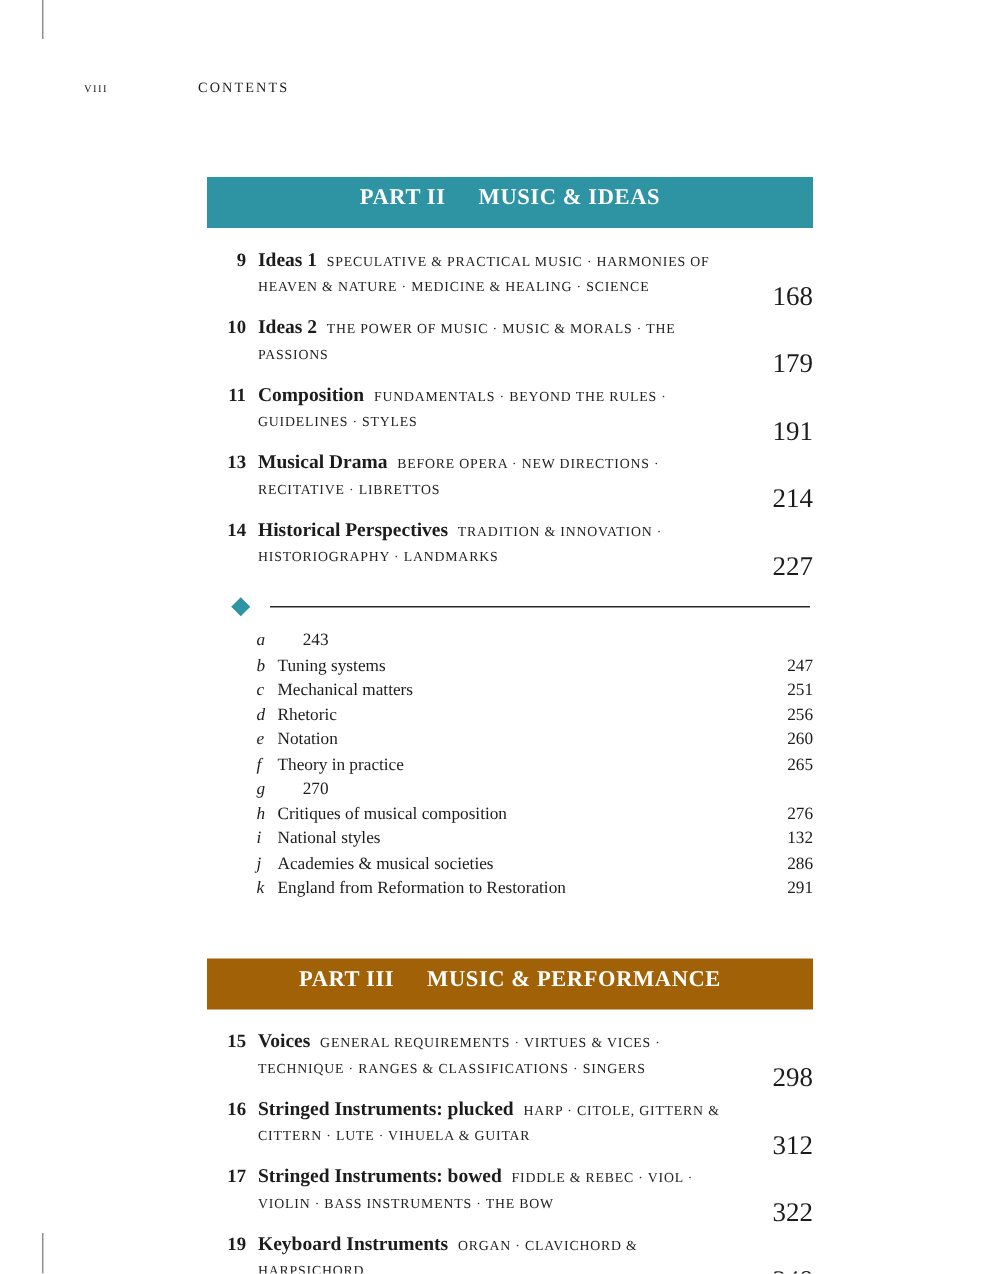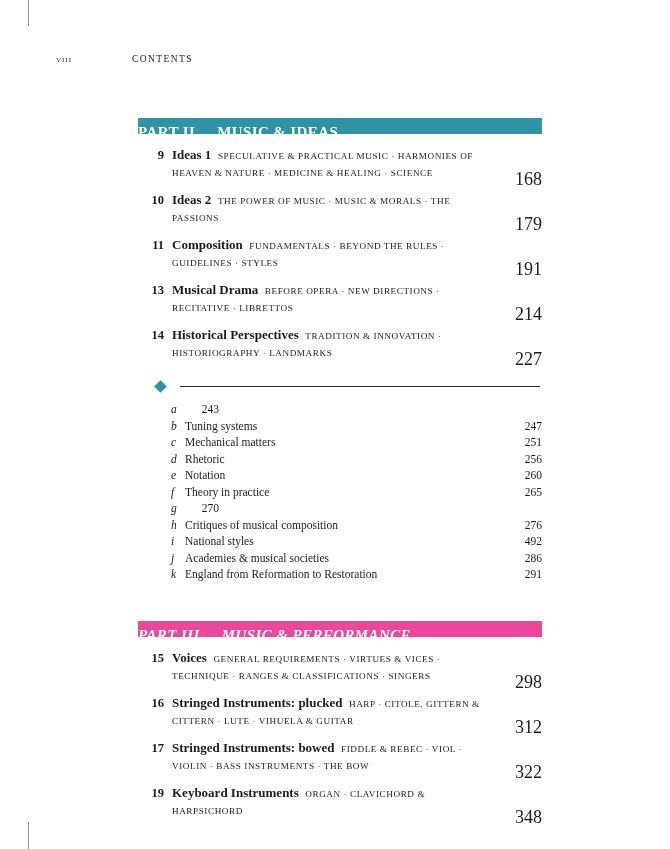--- a/index.html
+++ b/index.html
@@ -43,27 +43,28 @@
   }
 
   .content {
     position: absolute;
     left: 138px;
     top: 118px;
     width: 404px;
   }
 
   .part-banner {
-    height: 16px;
+    height: 34px;
     line-height: 28px;
     color: #ffffff;
     font-weight: bold;
     font-size: 15px;
     letter-spacing: 0.4px;
     box-sizing: border-box;
+    text-align: center;
   }
   .part-banner .part-title { margin-left: 22px; }
 
   .chapter-list { margin-top: 13px; }
 
   .chapter-row {
     display: flex;
     align-items: flex-start;
     font-size: 13px;
     line-height: 16px;
@@ -241,40 +242,40 @@
 
     <div class="sub-row">
       <span class="sub-letter">h</span>
       <span class="sub-title">Critiques of musical composition</span>
       <span class="sub-page">276</span>
     </div>
 
     <div class="sub-row">
       <span class="sub-letter">i</span>
       <span class="sub-title">National styles</span>
-      <span class="sub-page">492</span>
+      <span class="sub-page">132</span>
     </div>
 
     <div class="sub-row">
       <span class="sub-letter">j</span>
       <span class="sub-title">Academies &amp; musical societies</span>
       <span class="sub-page">286</span>
     </div>
 
     <div class="sub-row">
       <span class="sub-letter">k</span>
       <span class="sub-title">England from Reformation to Restoration</span>
       <span class="sub-page">291</span>
     </div>
 
   </div>
 
   <div class="part3-gap"></div>
 
-  <div class="part-banner" style="background: #ec4899; font-style: italic;">
+  <div class="part-banner" style="background: #a16207;">
     <span class="part-label">PART III</span><span class="part-title">MUSIC &amp; PERFORMANCE</span>
   </div>
 
   <div class="chapter-list">
 
     <div class="chapter-row">
       <span class="ch-num">15</span>
       <span class="ch-body"><span class="ch-title">Voices</span>&nbsp; <span class="ch-sub">GENERAL REQUIREMENTS · VIRTUES &amp; VICES · TECHNIQUE · RANGES &amp; CLASSIFICATIONS · SINGERS</span></span>
       <span class="ch-page">298</span>
     </div>

